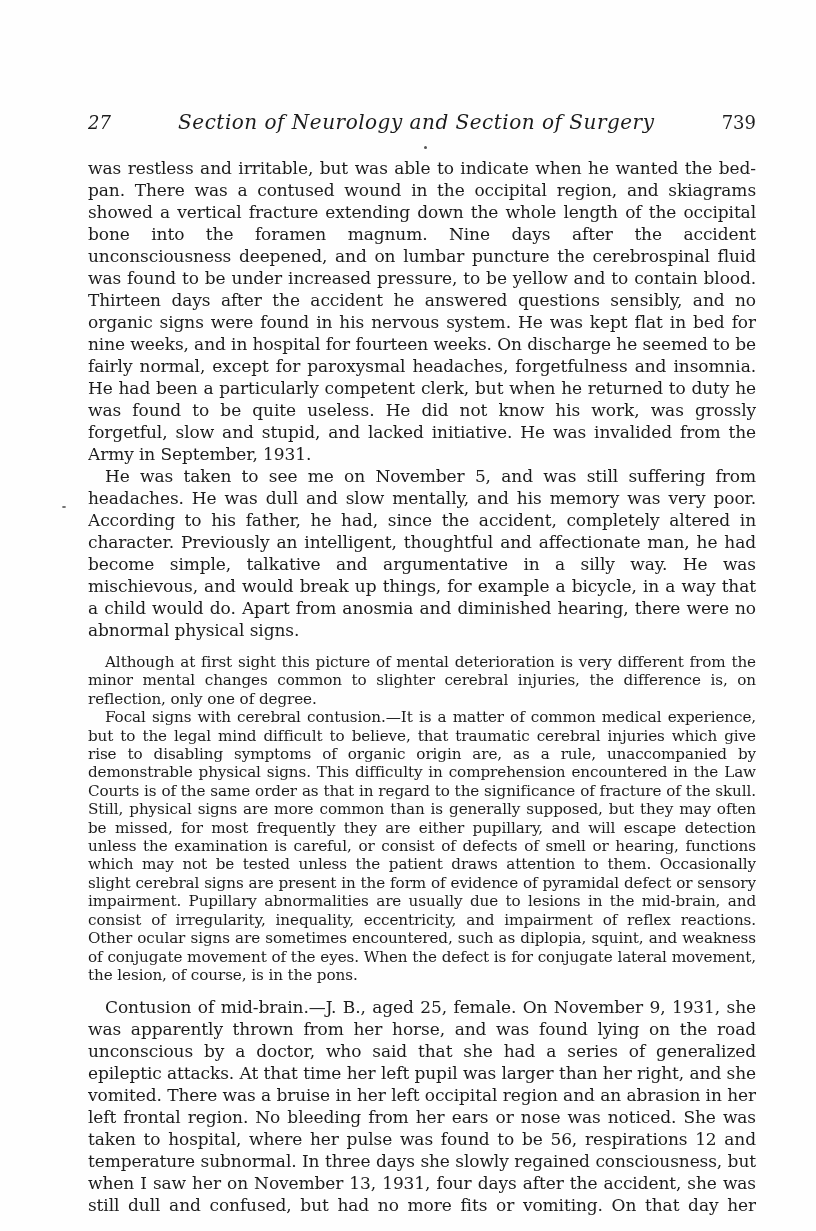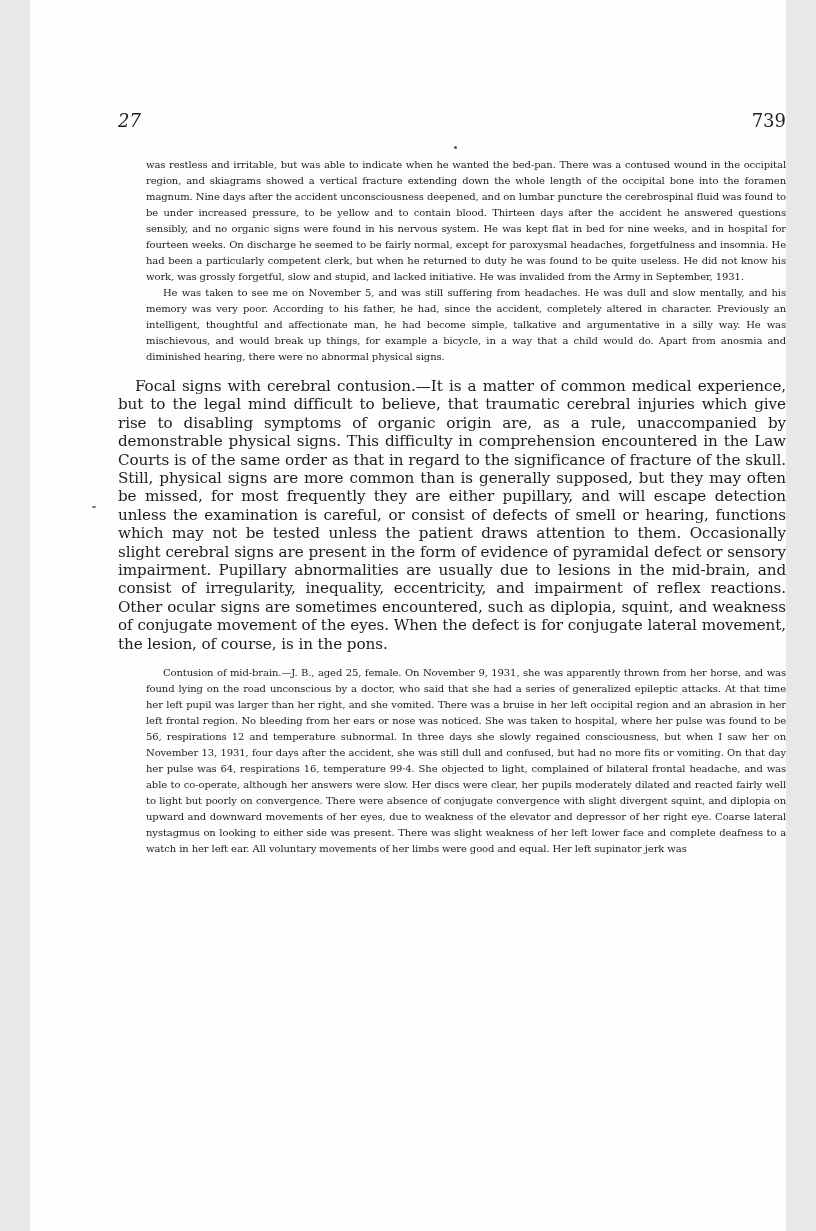--- a/index.html
+++ b/index.html
@@ -1,18 +1,18 @@
 <!DOCTYPE html>
 <html><head>
 <meta charset="utf-8">
 <style>
   html, body { margin: 0; padding: 0; background: #e8e8e8; }
   .page {
     position: relative;
-    width: 756px;
+    width: 816px;
     height: 1231px;
     margin: 0 auto;
     background: #fefefe;
     color: #1c1c1c;
     font-family: "DejaVu Serif", "Liberation Serif", serif;
     overflow: hidden;
     box-sizing: border-box;
   }
   .header {
     position: absolute;
@@ -40,49 +40,51 @@
     height: 1060px;
     overflow: hidden;
   }
   .section { margin: 0; }
   .section + .section { margin-top: 12px; }
   .section p {
     margin: 0;
     text-align: justify;
     letter-spacing: -0.1px;
   }
-  .sec-small p { font-size: 10px;   line-height: 16px; margin-left: 28px; }
+  .sec-small p { font-size: 17px;   line-height: 22px; }
   .sec-large p { font-size: 15.2px; line-height: 18.4px; }
   .section p.indent { text-indent: 17px; }
   .lead-italic { }
   .speck {
     position: absolute;
     background: #2a2a2a;
     border-radius: 50%;
   }
   .speck.under-title { left: 424px; top: 146px; width: 3px; height: 3px; opacity: .8; }
   .speck.left-margin { left: 62px;  top: 506px; width: 4px; height: 2px; opacity: .7; }
 </style>
 </head>
 <body>
 
 <div class="page">
   <div class="header">
     <span class="pageno left">27</span>
+    <span class="running-title">Section of Neurology and Section of Surgery</span>
     <span class="pageno right">739</span>
   </div>
 
   <div class="speck under-title"></div>
   <div class="speck left-margin"></div>
 
   <div class="body-text" id="body-text">
       <div class="section sec-small">
         <p class="">was restless and irritable, but was able to indicate when he wanted the bed-pan. There was a contused wound in the occipital region, and skiagrams showed a vertical fracture extending down the whole length of the occipital bone into the foramen magnum. Nine days after the accident unconsciousness deepened, and on lumbar puncture the cerebrospinal fluid was found to be under increased pressure, to be yellow and to contain blood. Thirteen days after the accident he answered questions sensibly, and no organic signs were found in his nervous system. He was kept flat in bed for nine weeks, and in hospital for fourteen weeks. On discharge he seemed to be fairly normal, except for paroxysmal headaches, forgetfulness and insomnia. He had been a particularly competent clerk, but when he returned to duty he was found to be quite useless. He did not know his work, was grossly forgetful, slow and stupid, and lacked initiative. He was invalided from the Army in September, 1931.</p>
         <p class="indent">He was taken to see me on November 5, and was still suffering from headaches. He was dull and slow mentally, and his memory was very poor. According to his father, he had, since the accident, completely altered in character. Previously an intelligent, thoughtful and affectionate man, he had become simple, talkative and argumentative in a silly way. He was mischievous, and would break up things, for example a bicycle, in a way that a child would do. Apart from anosmia and diminished hearing, there were no abnormal physical signs.</p>
       </div>
       <div class="section sec-large">
+        <p class="indent">Although at first sight this picture of mental deterioration is very different from the minor mental changes common to slighter cerebral injuries, the difference is, on reflection, only one of degree.</p>
         <p class="indent"><span class="lead-italic">Focal signs with cerebral contusion.</span>—It is a matter of common medical experience, but to the legal mind difficult to believe, that traumatic cerebral injuries which give rise to disabling symptoms of organic origin are, as a rule, unaccompanied by demonstrable physical signs. This difficulty in comprehension encountered in the Law Courts is of the same order as that in regard to the significance of fracture of the skull. Still, physical signs are more common than is generally supposed, but they may often be missed, for most frequently they are either pupillary, and will escape detection unless the examination is careful, or consist of defects of smell or hearing, functions which may not be tested unless the patient draws attention to them. Occasionally slight cerebral signs are present in the form of evidence of pyramidal defect or sensory impairment. Pupillary abnormalities are usually due to lesions in the mid-brain, and consist of irregularity, inequality, eccentricity, and impairment of reflex reactions. Other ocular signs are sometimes encountered, such as diplopia, squint, and weakness of conjugate movement of the eyes. When the defect is for conjugate lateral movement, the lesion, of course, is in the pons.</p>
       </div>
       <div class="section sec-small">
         <p class="indent"><span class="lead-italic">Contusion of mid-brain.</span>—J. B., aged 25, female. On November 9, 1931, she was apparently thrown from her horse, and was found lying on the road unconscious by a doctor, who said that she had a series of generalized epileptic attacks. At that time her left pupil was larger than her right, and she vomited. There was a bruise in her left occipital region and an abrasion in her left frontal region. No bleeding from her ears or nose was noticed. She was taken to hospital, where her pulse was found to be 56, respirations 12 and temperature subnormal. In three days she slowly regained consciousness, but when I saw her on November 13, 1931, four days after the accident, she was still dull and confused, but had no more fits or vomiting. On that day her pulse was 64, respirations 16, temperature 99·4. She objected to light, complained of bilateral frontal headache, and was able to co-operate, although her answers were slow. Her discs were clear, her pupils moderately dilated and reacted fairly well to light but poorly on convergence. There were absence of conjugate convergence with slight divergent squint, and diplopia on upward and downward movements of her eyes, due to weakness of the elevator and depressor of her right eye. Coarse lateral nystagmus on looking to either side was present. There was slight weakness of her left lower face and complete deafness to a watch in her left ear. All voluntary movements of her limbs were good and equal. Her left supinator jerk was</p>
       </div>
     </div>
 </div>
 
 </body></html>

